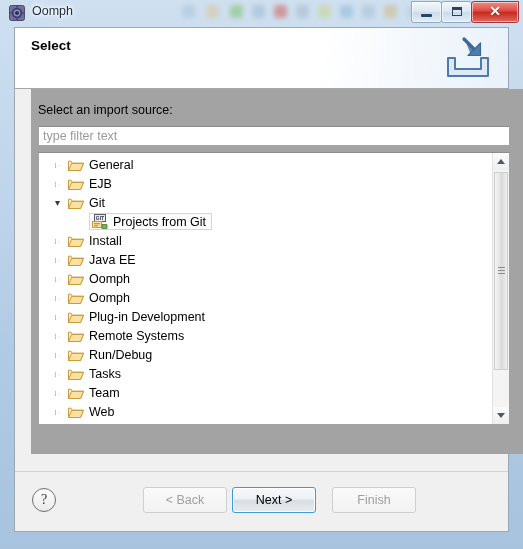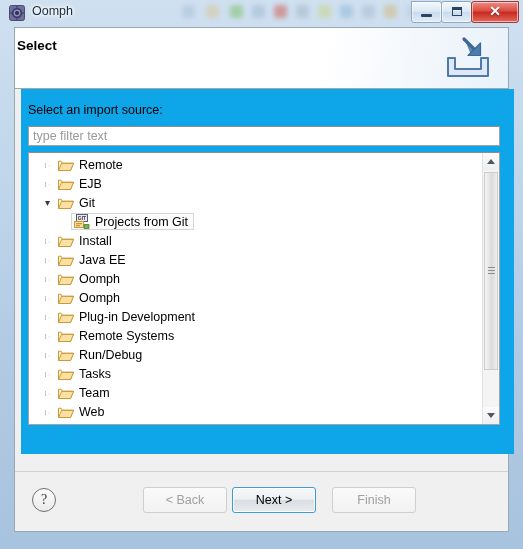--- a/index.html
+++ b/index.html
@@ -141,44 +141,44 @@
     left: 0; top: 0;
     width: 100%;
     height: 61px;
     background: linear-gradient(100deg, #ffffff 0%, #ffffff 62%, #f4f8fc 80%, #e9f1fa 100%);
     border-bottom: 1px solid #a6a6a6;
     box-sizing: border-box;
     overflow: hidden;
   }
   .banner-title {
     position: absolute;
-    left: 2px; top: 10px;
+    left: 16px; top: 10px;
     font-size: 13.5px;
     font-weight: bold;
     color: #000;
   }
   .banner-desc {
     position: absolute;
     left: 20px; top: 33px;
     font-size: 12.5px;
     color: #000;
   }
   .banner-icon {
     position: absolute;
     right: 14px; top: 6px;
     width: 52px; height: 48px;
   }
 
   
   .body-area {
     position: absolute;
-    left: 6px; top: 61px;
+    left: 16px; top: 61px;
     width: 100%;
     height: 365px;
-    background: #0ea5e9;
+    background: #a3a3a3;
   }
   .field-label {
     position: absolute;
     left: 7px; top: 14px;
     font-size: 12.5px;
     color: #000;
   }
   .filter-input {
     position: absolute;
     left: 7px; top: 37px;
@@ -274,21 +274,21 @@
     flex: 0 0 auto;
     position: relative;
   }
   .tree-label {
     font-size: 12.5px;
     color: #000;
     line-height: 14px;
   }
 
   .tree-row.child {
-    padding-left: 0;
+    padding-left: 8px;
   }
   .tree-row.child .selbox {
     margin-left: 42px;
     display: inline-flex;
     align-items: center;
     height: 17px;
     padding: 0 5px 0 2px;
     border: 1px solid #d6d6d6;
     background: #fcfcfc;
     box-sizing: border-box;
@@ -487,21 +487,21 @@
           <div class="tree-row">
             <span class="twisty tw-closed">
                 <span>▹</span>
               </span>
             <span class="folder-icon">
               <svg width="16" height="14" viewBox="0 0 16 14">
                 <path d="M0.5 3.2 L0.5 12.5 L12.5 12.5 L15.5 5.2 L4.2 5.2 L3.0 3.2 Z" fill="#fdf0cf" stroke="#c99b38" stroke-width="1" stroke-linejoin="round"></path>
                 <path d="M0.5 12.5 L3.6 5.4 L15.5 5.4 L12.5 12.5 Z" fill="#fbe0a3" stroke="#c99b38" stroke-width="1" stroke-linejoin="round"></path>
               </svg>
             </span>
-            <span class="tree-label">Remote</span>
+            <span class="tree-label">General</span>
           </div>
 
           <div class="tree-row">
             <span class="twisty tw-closed">
                 <span>▹</span>
               </span>
             <span class="folder-icon">
               <svg width="16" height="14" viewBox="0 0 16 14">
                 <path d="M0.5 3.2 L0.5 12.5 L12.5 12.5 L15.5 5.2 L4.2 5.2 L3.0 3.2 Z" fill="#fdf0cf" stroke="#c99b38" stroke-width="1" stroke-linejoin="round"></path>
                 <path d="M0.5 12.5 L3.6 5.4 L15.5 5.4 L12.5 12.5 Z" fill="#fbe0a3" stroke="#c99b38" stroke-width="1" stroke-linejoin="round"></path>

